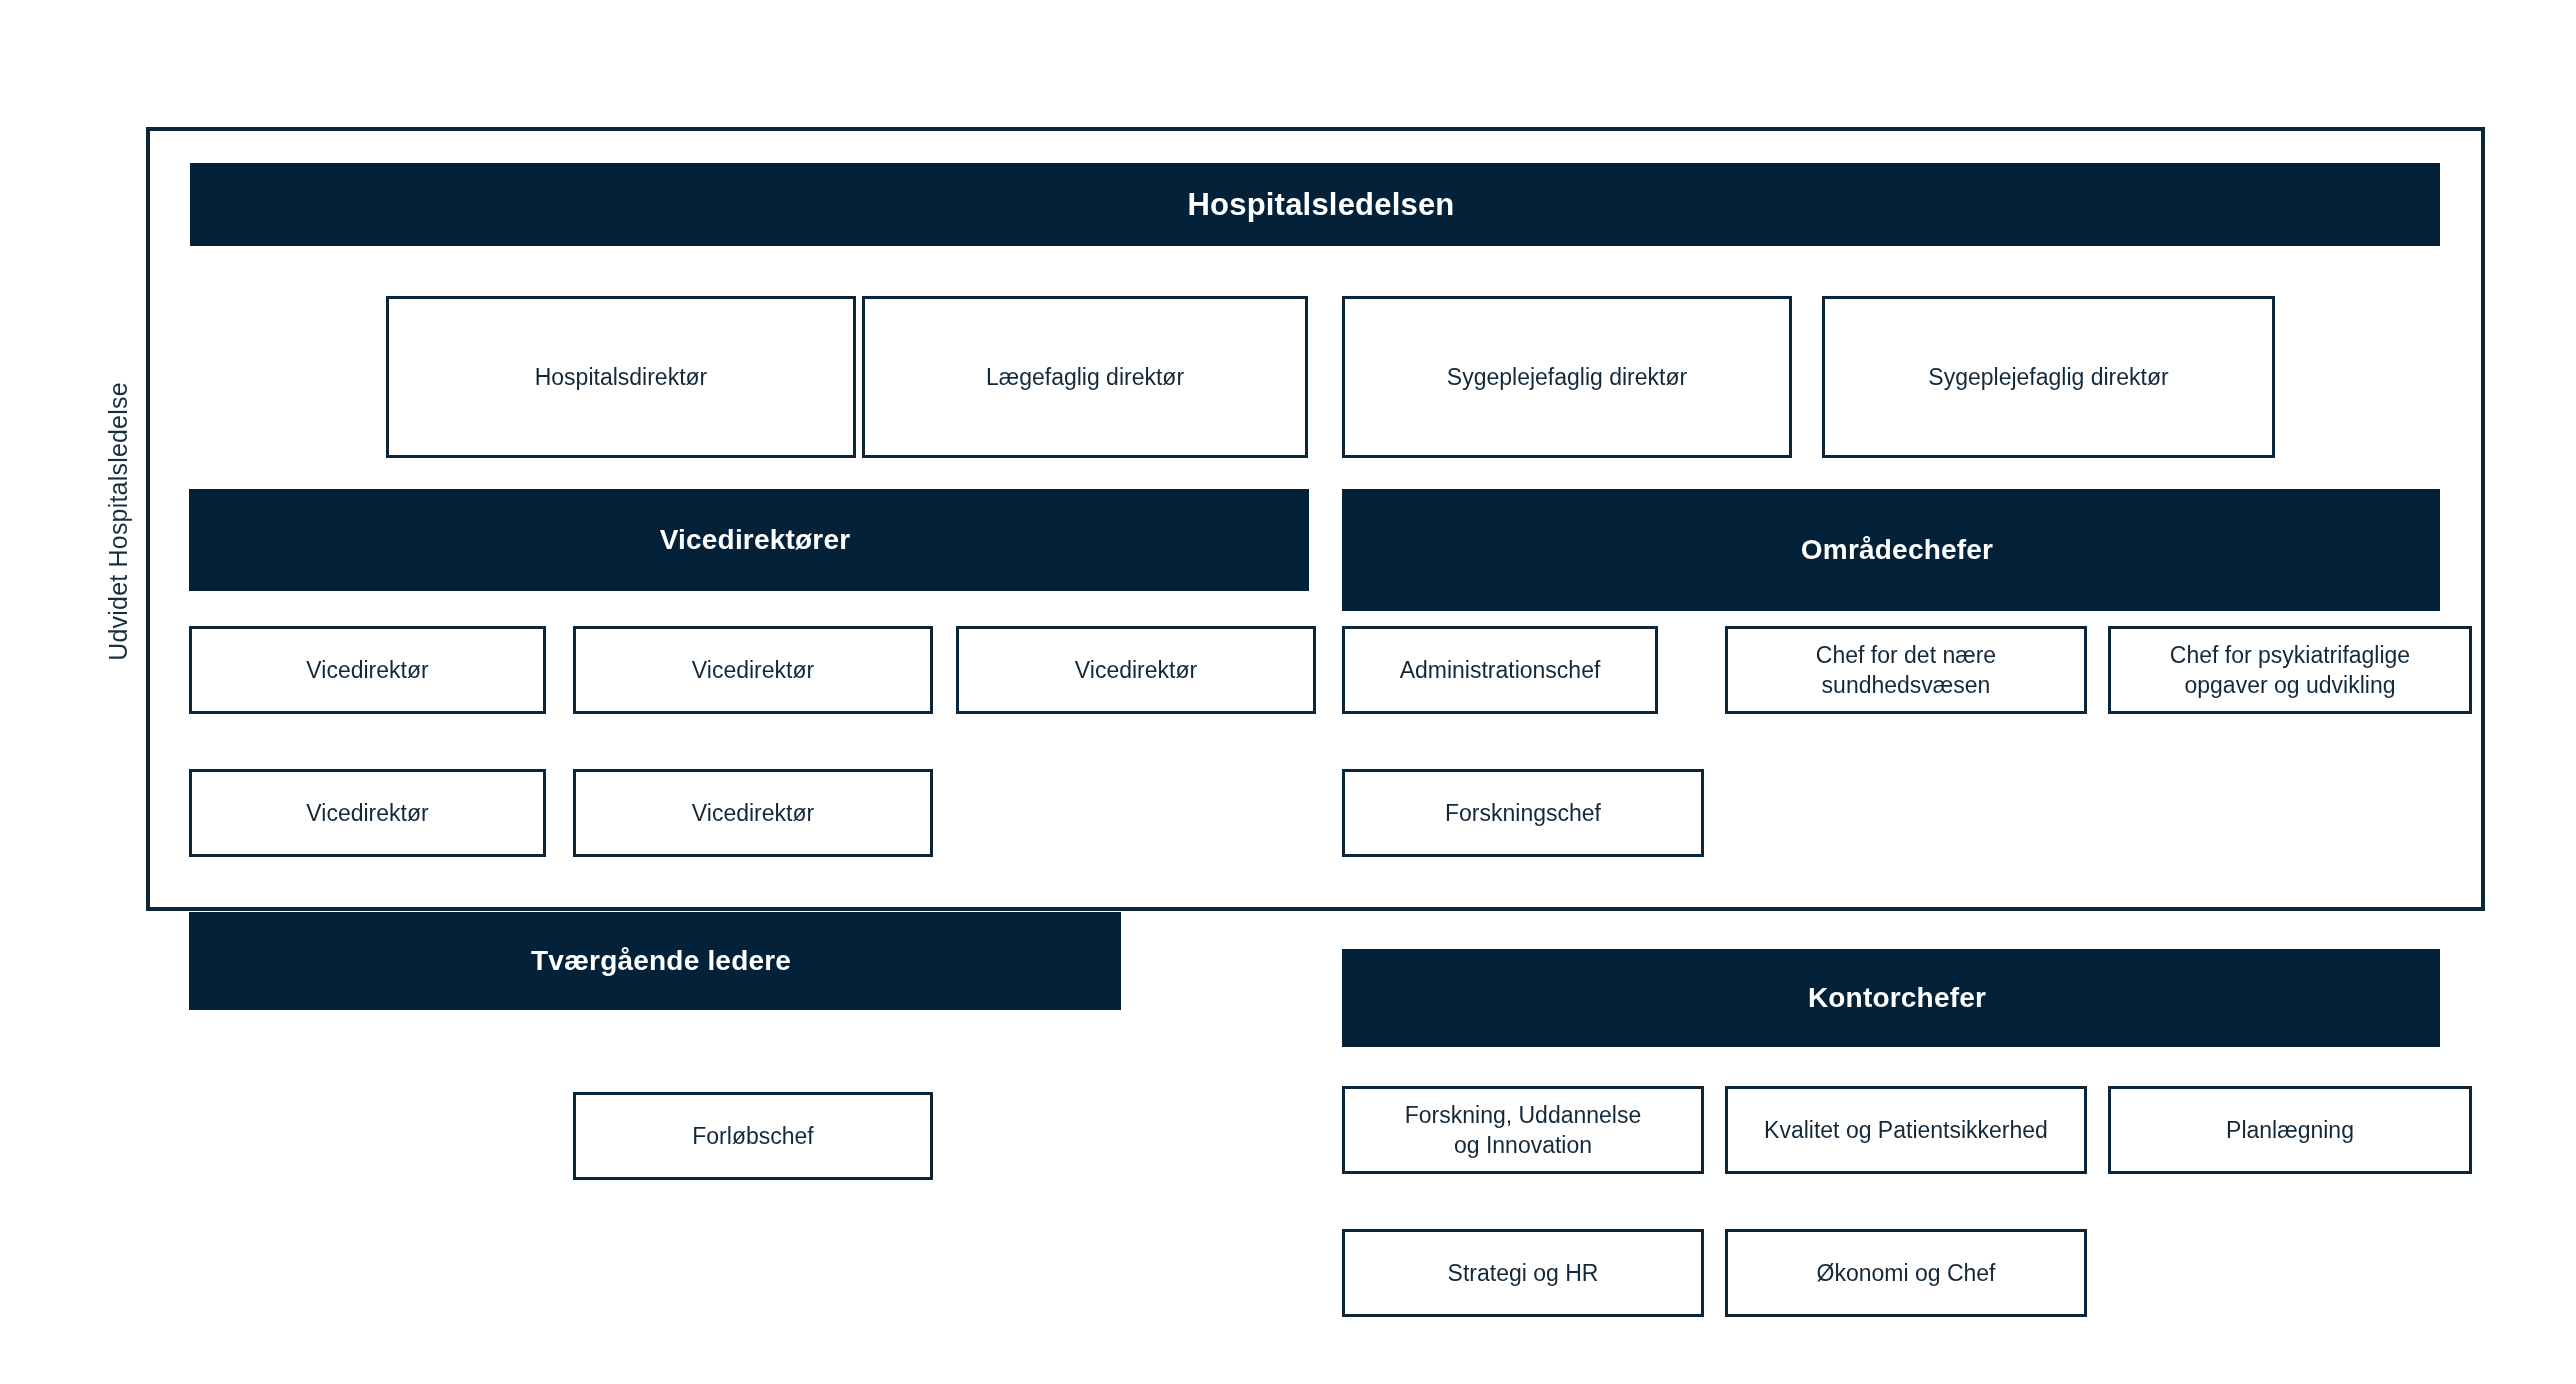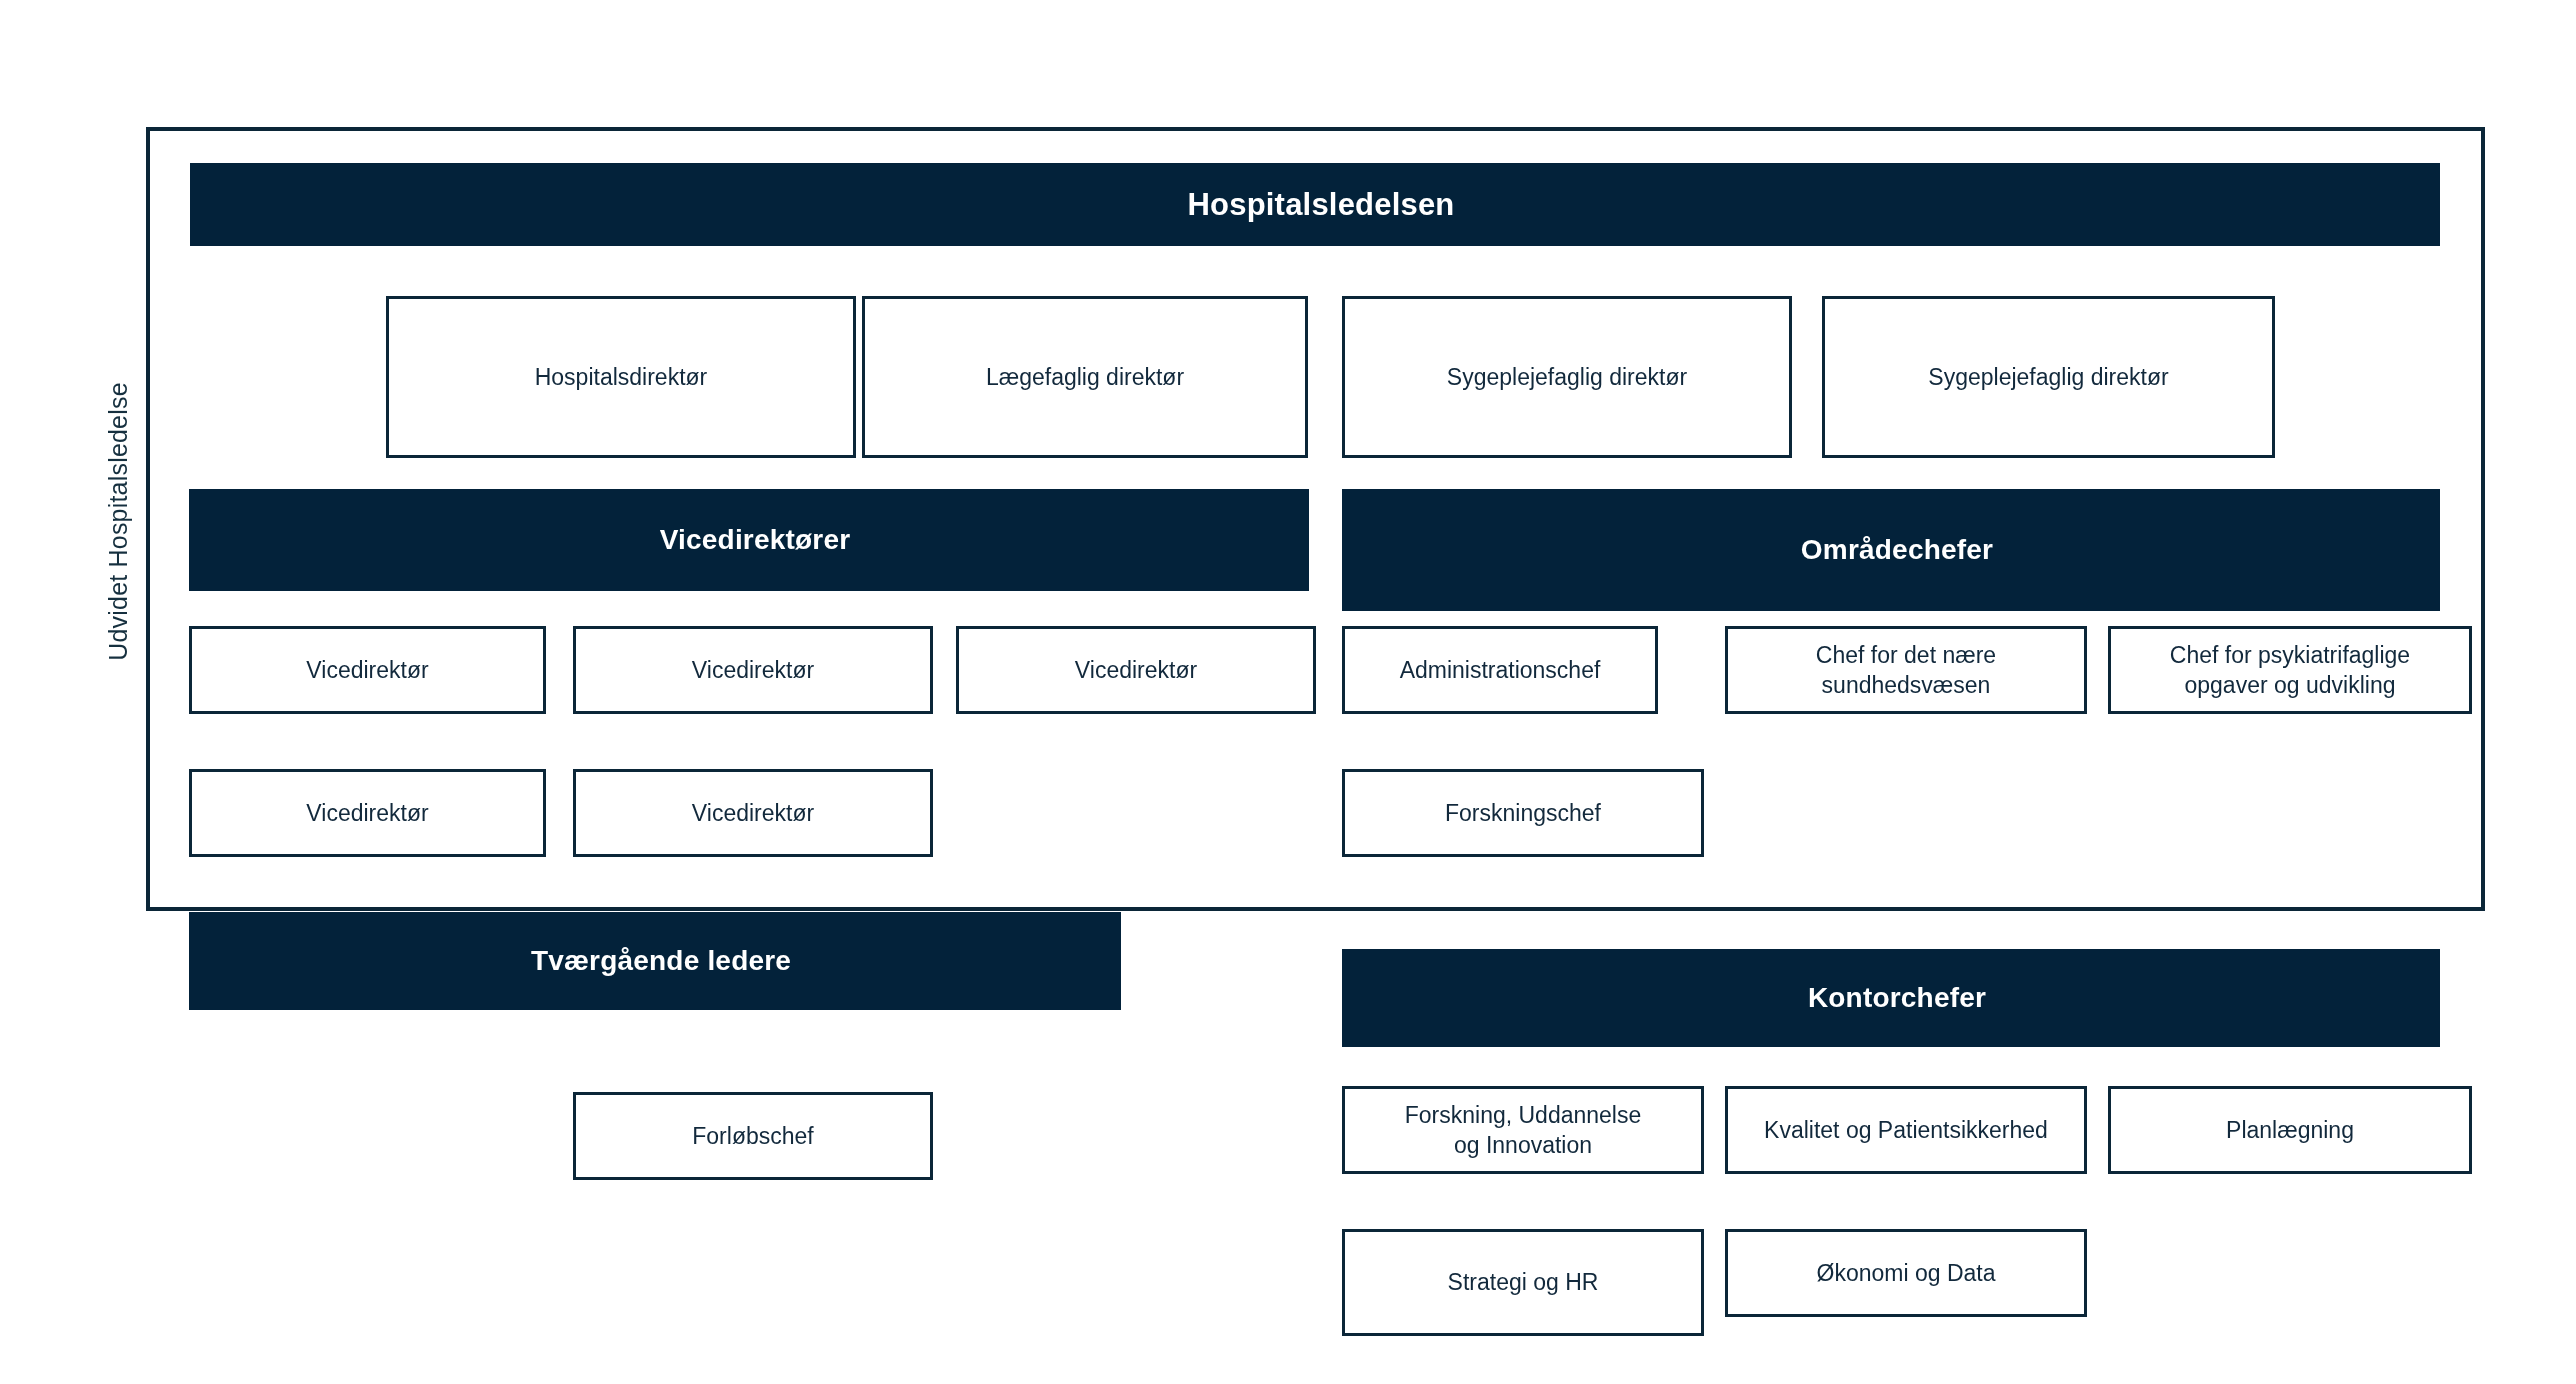--- a/index.html
+++ b/index.html
@@ -180,21 +180,21 @@
       <span class="tl">og Innovation</span>
     </div>
   </div>
   <div class="card" style="left:1725px; top:1086px; width:362px; height:88px;">
     <span class="tl">Kvalitet og Patientsikkerhed</span>
   </div>
   <div class="card" style="left:2108px; top:1086px; width:364px; height:88px;">
     <span class="tl">Planlægning</span>
   </div>
 
-  <div class="card" style="left:1342px; top:1229px; width:362px; height:107px;">
+  <div class="card" style="left:1342px; top:1229px; width:362px; height:88px;">
     <span class="tl">Strategi og HR</span>
   </div>
   <div class="card" style="left:1725px; top:1229px; width:362px; height:88px;">
-    <span class="tl">Økonomi og Data</span>
+    <span class="tl">Økonomi og Chef</span>
   </div>
 
 </div>
 
 
 </body></html>

